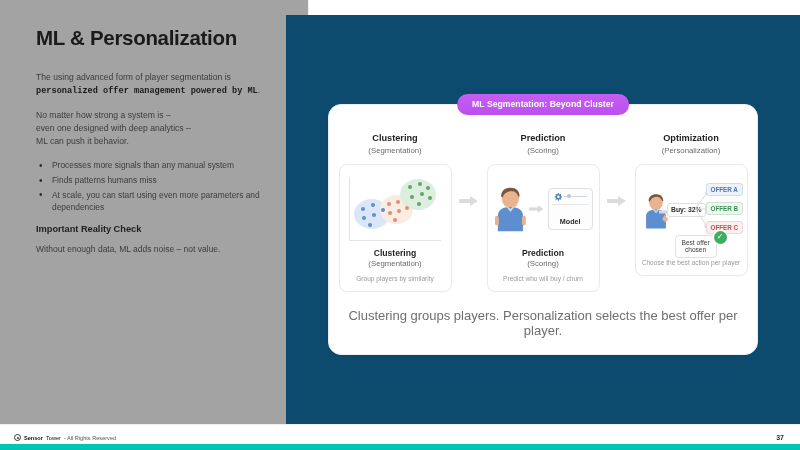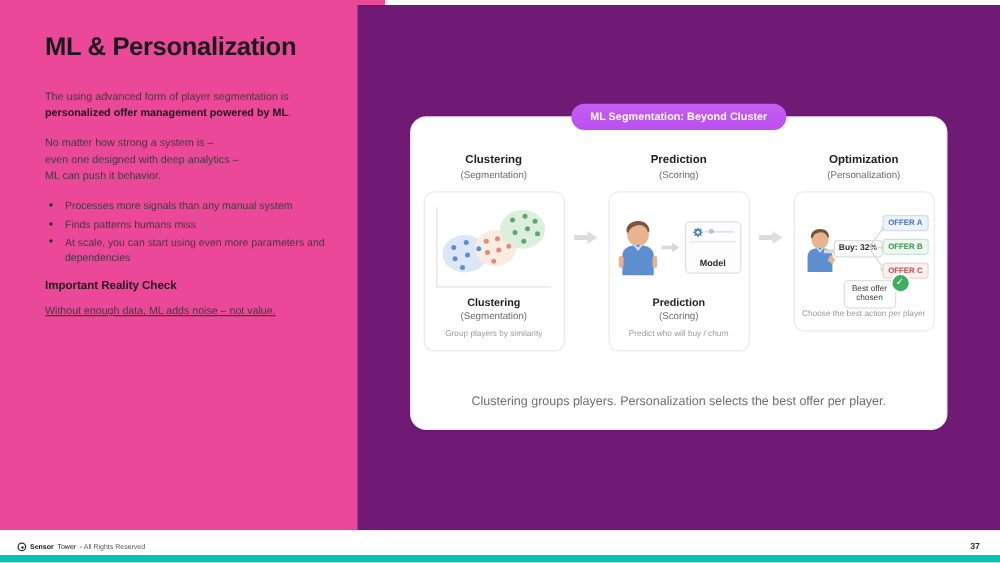--- a/index.html
+++ b/index.html
@@ -13,21 +13,21 @@
     position: relative;
     width: 800px; height: 450px;
     background: #ffffff;
   }
 
   
   .left-col {
     position: absolute;
     left: 0; top: 0;
     width: 309px; height: 424px;
-    background: #ec4899;
+    background: #a3a3a3;
     border-right: 1px solid #f0f0f0;
     padding: 26px 24px 0 36px;
   }
   .slide-title {
     font-size: 20.5px;
     font-weight: bold;
     color: #1a1a1a;
     letter-spacing: -0.3px;
     margin-bottom: 21px;
   }
@@ -37,21 +37,21 @@
     color: #1f1f1f;
     margin-bottom: 9px;
     letter-spacing: -0.05px;
   }
   .para {
     font-size: 8.6px;
     line-height: 1.52;
     color: #3c3c3c;
     margin-bottom: 11px;
   }
-  .para b { color: #1a1a1a; font-weight: bold; }
+  .para b { color: #1a1a1a; font-weight: bold; font-family: Liberation Mono, monospace; }
   ul.bullets {
     list-style: none;
     margin: 0 0 11px 0;
     padding: 0;
   }
   ul.bullets li {
     position: relative;
     font-size: 8.4px;
     line-height: 1.45;
     color: #3c3c3c;
@@ -63,29 +63,28 @@
     position: absolute;
     left: 3px; top: -0.5px;
     color: #2b2b2b;
     font-size: 10px;
   }
   ul.bullets li b { color: #1a1a1a; font-weight: bold; }
   .closing {
     font-size: 8.5px;
     color: #3c3c3c;
     margin-top: 10px;
-    text-decoration: underline;
   }
 
   
   .right-col {
     position: absolute;
-    left: 286px; top: 4px;
+    left: 286px; top: 15px;
     width: 514px; height: 424px;
-    background: #701a75;
+    background: #0c4a6e;
   }
   .diagram-panel {
     position: absolute;
     left: 42px; top: 89px;
     width: 430px; height: 251px;
     background: #ffffff;
     border: 1px solid #ececec;
     border-radius: 13px;
     box-shadow: 0 1px 3px rgba(0,0,0,0.035);
   }
@@ -175,21 +174,21 @@
     display: flex;
     align-items: center;
     justify-content: center;
     padding-top: 62px;
   }
   .panel-caption {
     position: absolute;
     left: 0; bottom: 16px;
     width: 100%;
     text-align: center;
-    font-size: 10px;
+    font-size: 13px;
     color: #6e6e6e;
   }
 
   
   .scatter {
     width: 92px; height: 64px;
     position: relative;
     border-left: 1px solid #e2e2e2;
     border-bottom: 1px solid #e2e2e2;
   }

